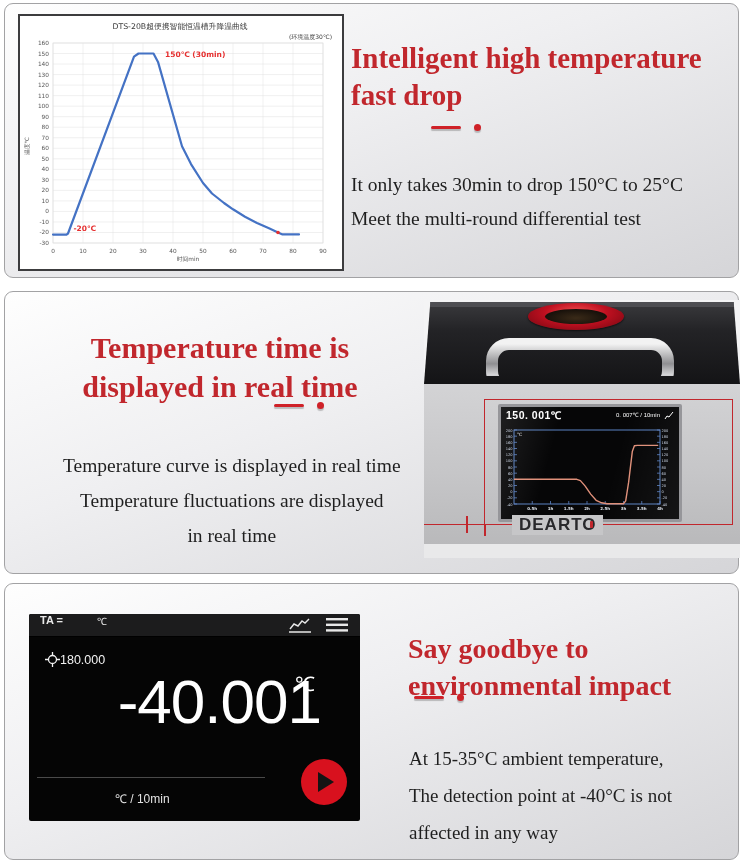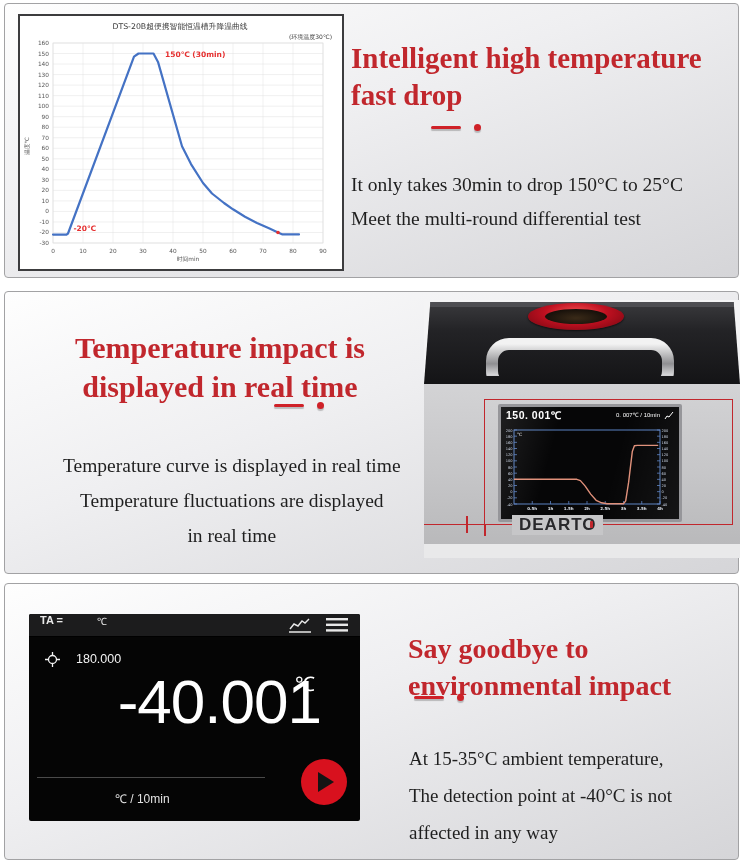--- a/index.html
+++ b/index.html
@@ -1,18 +1,18 @@
 <!DOCTYPE html>
 <html><head>
 <meta charset="utf-8">
 <style>
   html,body{margin:0;padding:0;background:#ffffff;}
   #page{position:relative;width:743px;height:862px;background:#ffffff;overflow:hidden;
         font-family:"Liberation Serif", serif;}
-  .section{position:absolute;left:4px;width:733px;border:1px solid #a2a2a4;border-radius:4px;
+  .section{position:absolute;left:4px;width:733px;border:1px solid #a2a2a4;border-radius:9px;
            background:linear-gradient(160deg,#fefefe 0%,#efeff1 42%,#d5d5d8 100%);}
   #sec1{top:3px;height:273px;}
   #sec2{top:291px;height:281px;}
   #sec3{top:583px;height:275px;}
 
   .red-head{position:absolute;color:#c1272d;font-weight:bold;font-size:29px;line-height:37px;}
   .body-text{position:absolute;color:#1f1f1f;font-size:19.5px;line-height:34px;margin-top:30px;}
   .divider{position:absolute;display:flex;align-items:center;}
   .divider .bar{width:30px;height:3.5px;background:#cf2128;border-radius:2px;box-shadow:0 2px 1px rgba(0,0,0,.22);}
   .divider .gap{width:13px;}
@@ -55,21 +55,21 @@
   #brand-logo .o-dot{position:absolute;right:10px;top:6px;width:3px;height:7px;background:#c1272d;border-radius:1px;}
 
   
   #blk-screen{position:absolute;left:24px;top:30px;width:331px;height:207px;background:#050505;
               border-radius:2px;overflow:hidden;font-family:"Liberation Sans",sans-serif;color:#fff;}
   #blk-topbar{position:absolute;left:0;top:0;width:100%;height:22px;background:#1c1c1d;
               display:flex;border-bottom:1px solid #000;}
   #blk-topbar .ta{font-size:11px;font-weight:bold;color:#e8e8e8;margin-left:11px;}
   #blk-topbar .unit{font-size:10px;color:#e8e8e8;margin-left:34px;}
   .topbar-icons{margin-left:auto;display:flex;align-items:center;gap:14px;margin-right:12px;}
-  #setpoint-row{position:absolute;left:16px;top:38px;display:flex;align-items:flex-start;gap:16px;}
+  #setpoint-row{position:absolute;left:16px;top:38px;display:flex;align-items:center;gap:0;}
   #setpoint-row .sp{font-size:12.5px;color:#f2f2f2;}
   #big-reading{position:absolute;left:6px;top:52px;width:286px;text-align:right;
                font-size:62px;font-weight:500;letter-spacing:-1px;color:#ffffff;}
   #big-unit{position:absolute;left:266px;top:56px;font-size:20px;color:#ffffff;}
   #blk-divider{position:absolute;left:8px;top:163px;width:228px;height:1px;background:#4a4a4a;}
   #rate-label{position:absolute;left:86px;top:176px;font-size:12px;color:#e2e2e2;}
   #play-btn{position:absolute;left:272px;top:145px;width:46px;height:46px;border-radius:50%;
             background:#d8111e;display:flex;align-items:center;justify-content:center;}
   #play-btn .tri{width:0;height:0;border-top:10px solid transparent;border-bottom:10px solid transparent;
                  border-left:16px solid #141414;margin-left:4px;}
@@ -163,21 +163,21 @@
         <span class="dot"></span>
     </div>
     <div class="body-text" style="left:346px;top:134px;">
       <div>It only takes 30min to drop 150°C to 25°C</div>
       <div>Meet the multi-round differential test</div>
     </div>
   </section>
 
   <section class="section" id="sec2">
     <div class="red-head" style="left:20px;top:36px;width:390px;text-align:center;font-size:30px;line-height:39px;">
-      <div>Temperature impact is</div>
+      <div>Temperature time is</div>
       <div>displayed in real time</div>
     </div>
     <div class="divider" style="left:269px;top:110px;">
       <span class="bar"></span>
         <span class="gap"></span>
         <span class="dot"></span>
     </div>
     <div class="body-text" style="left:58px;top:126px;line-height:35px;text-align:center;">
       <div>Temperature curve is displayed in real time</div>
       <div>Temperature fluctuations are displayed</div>

